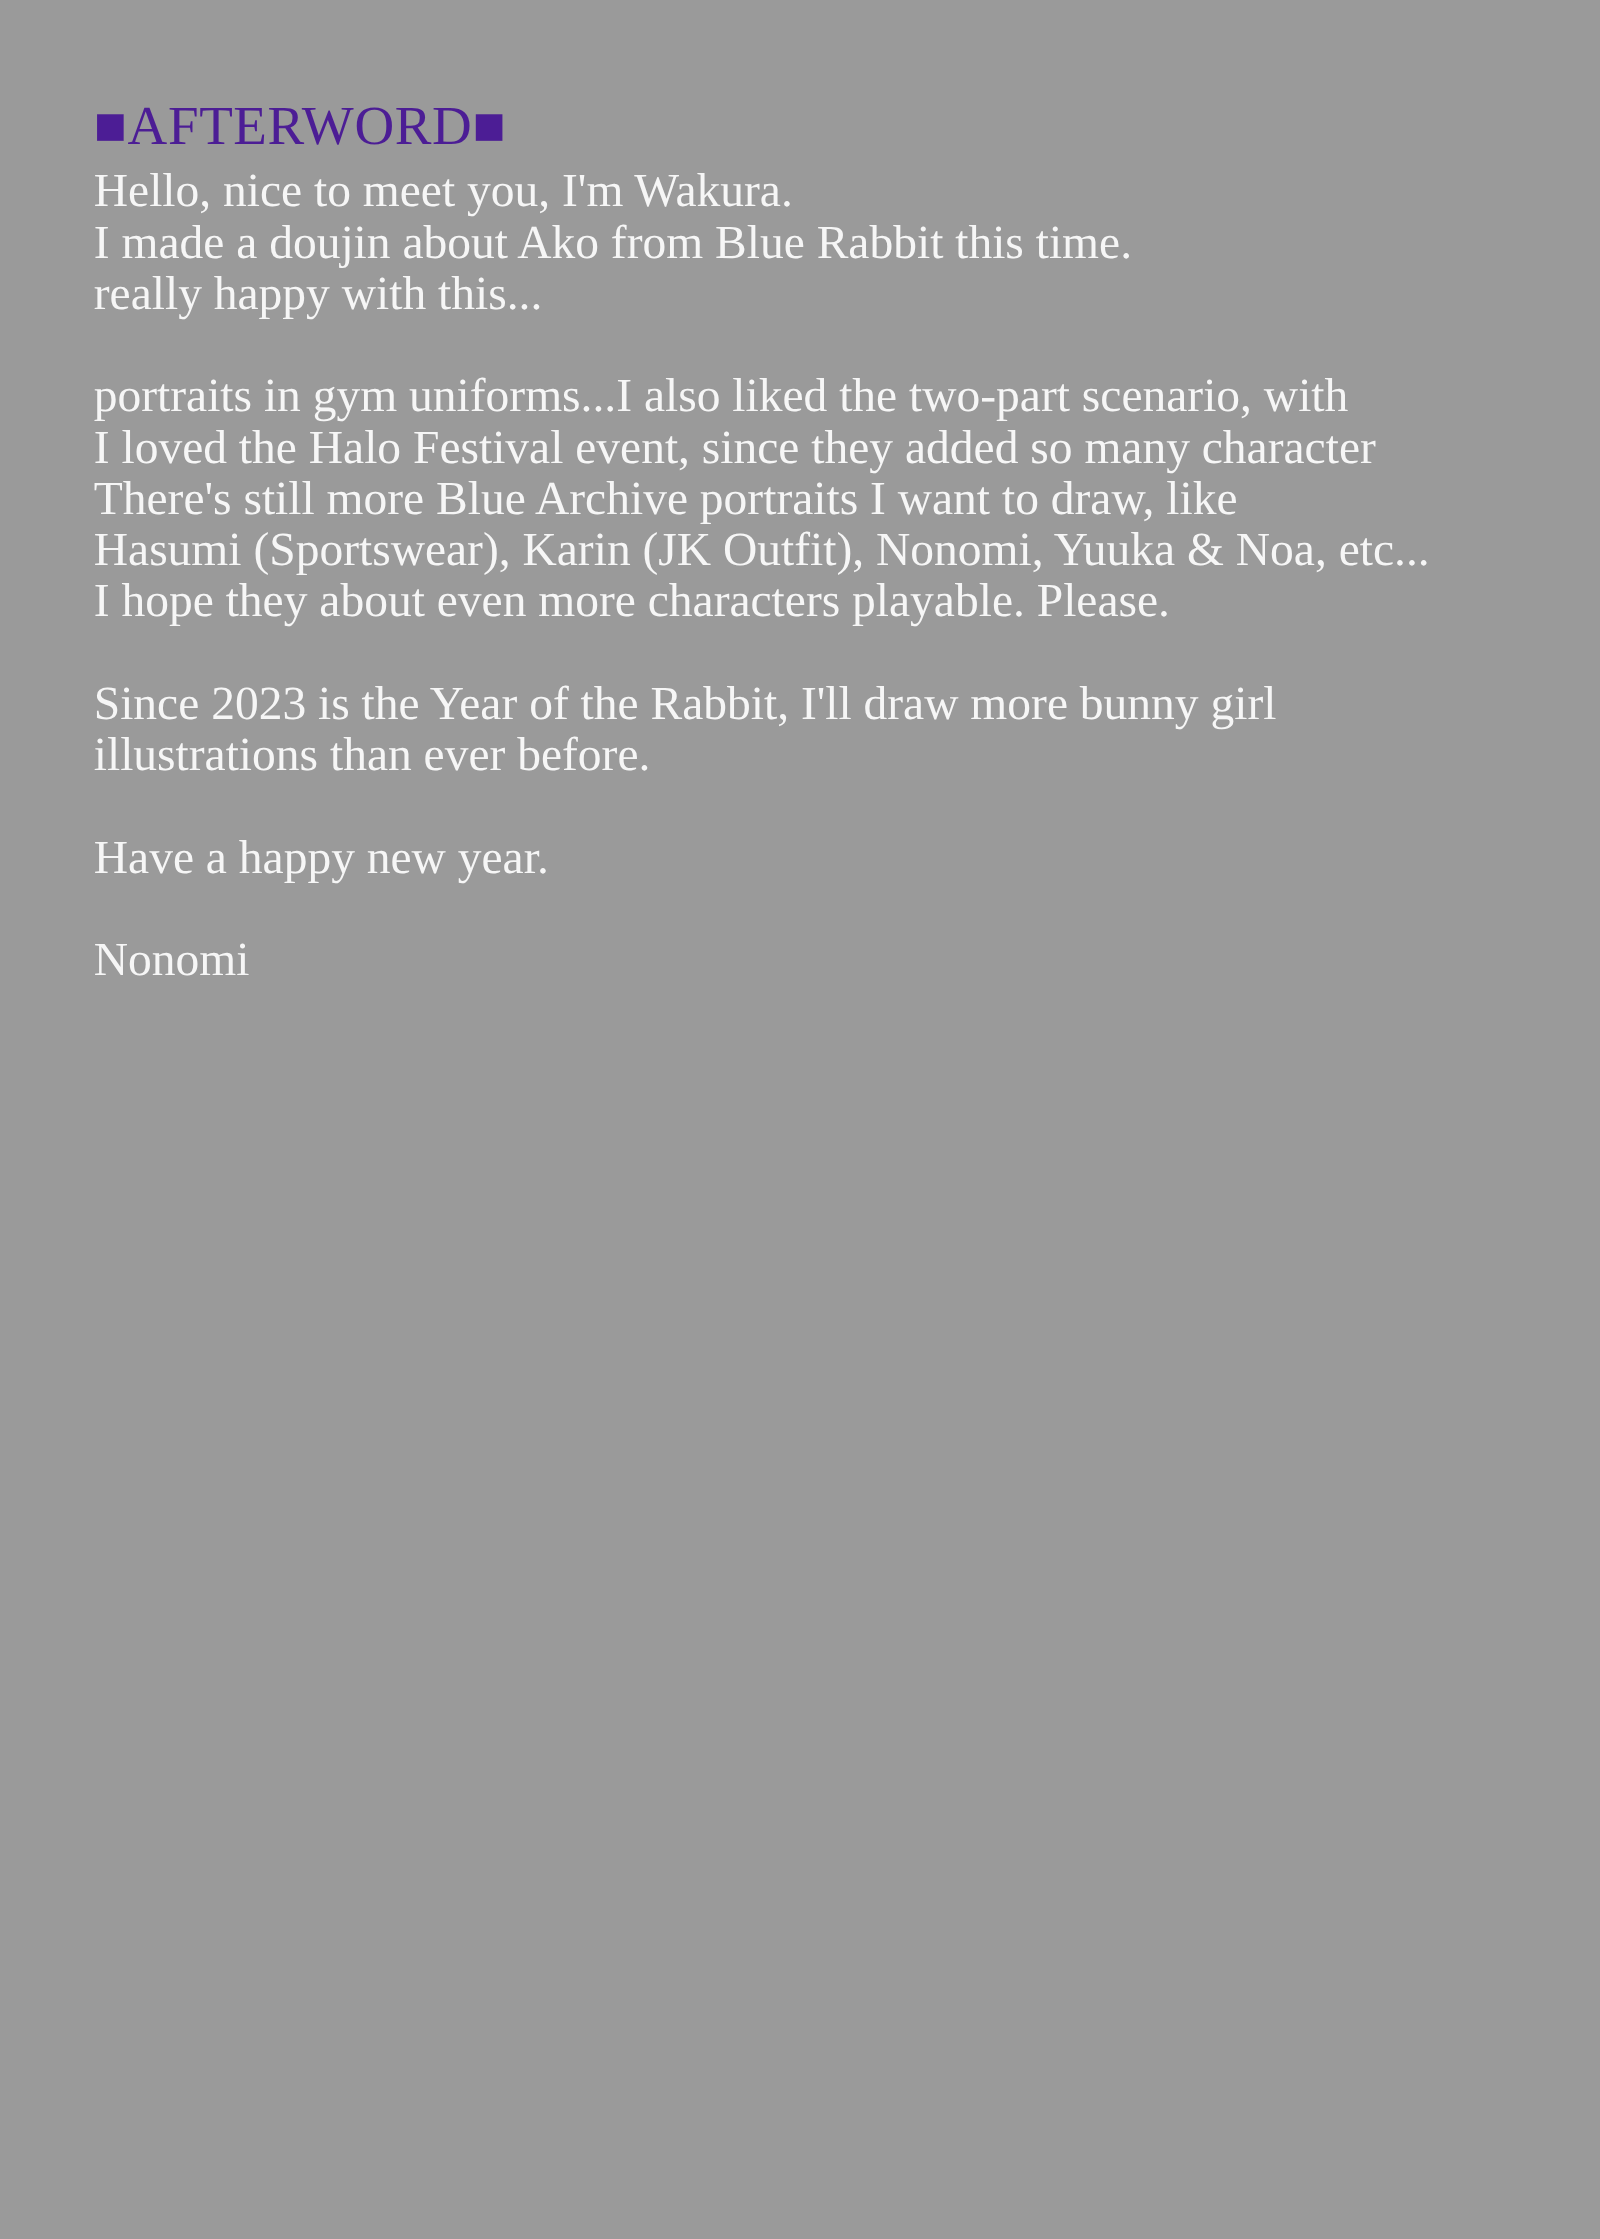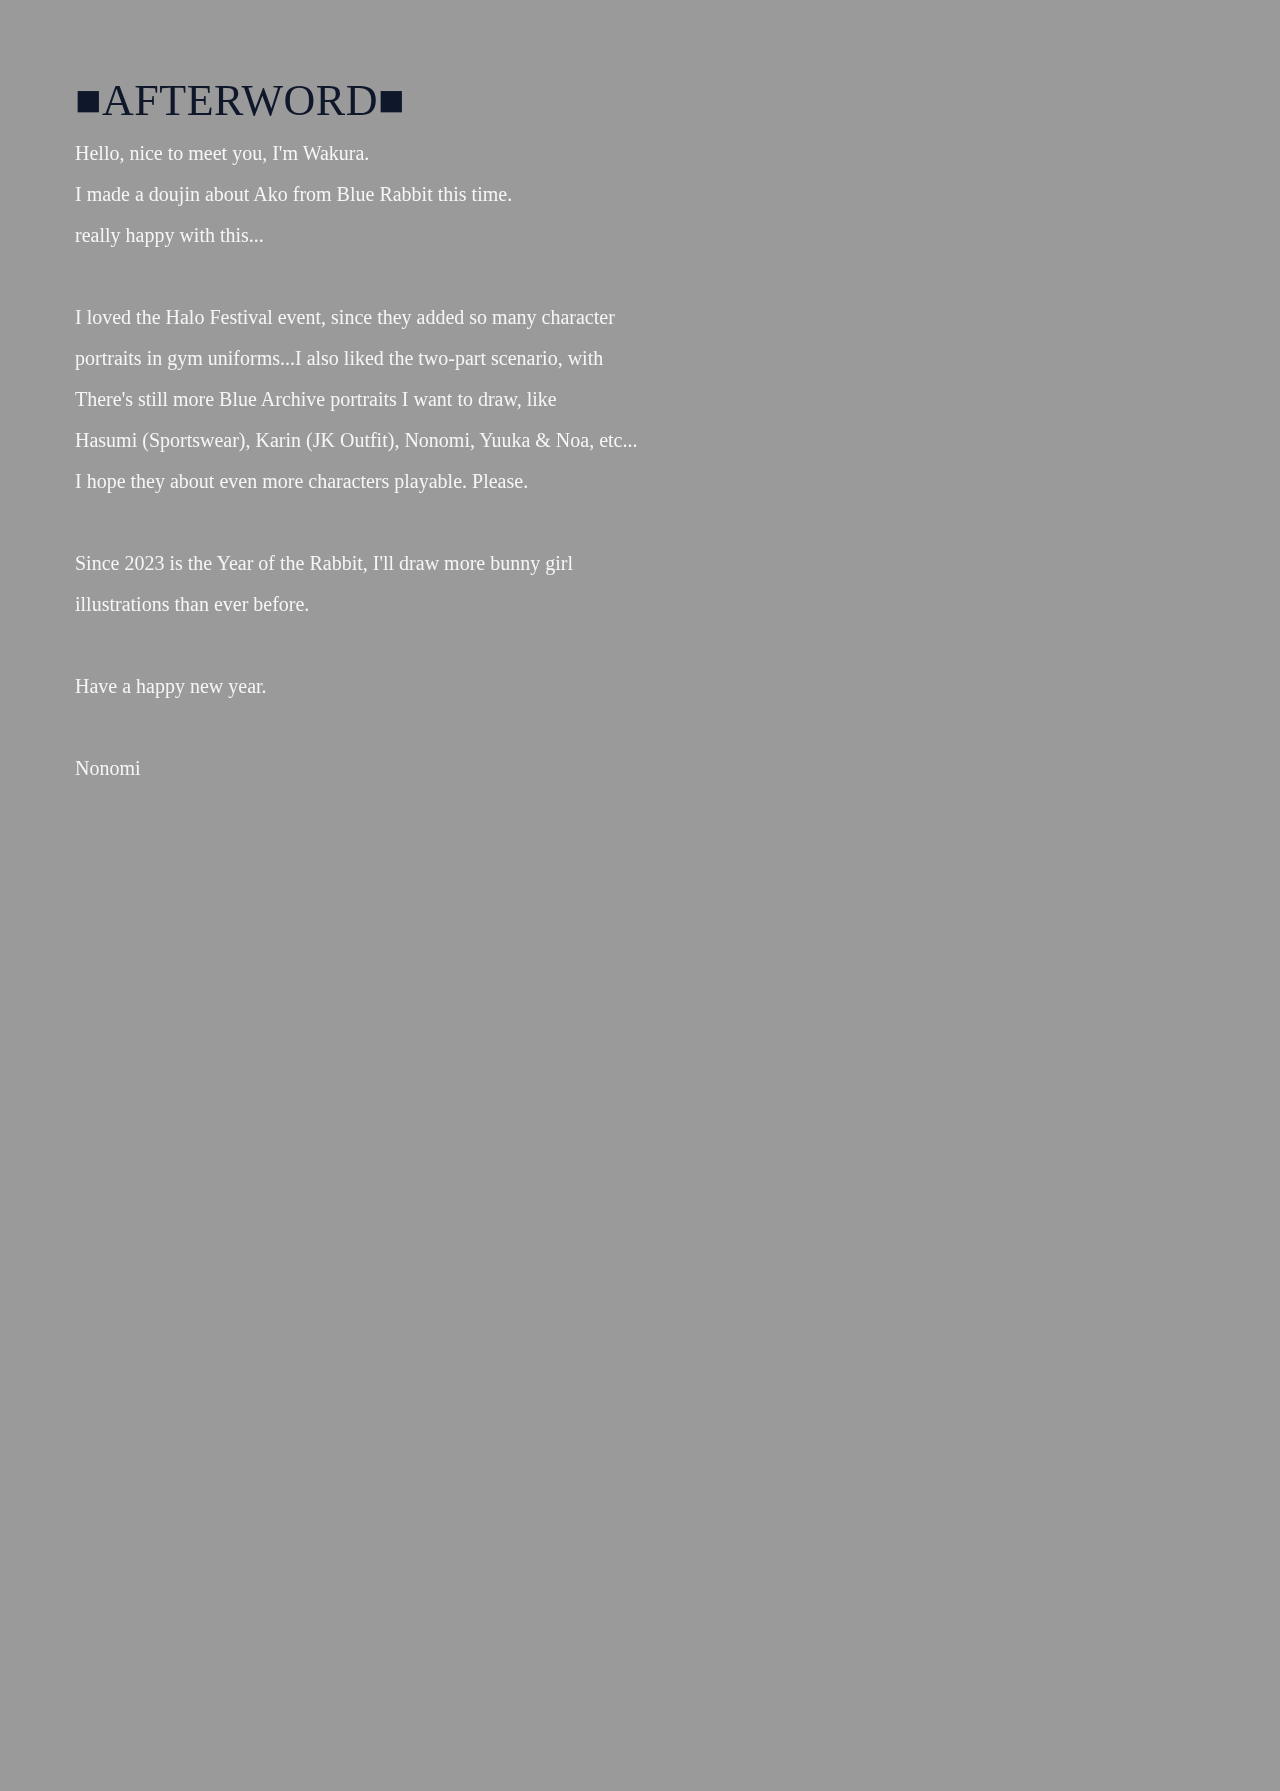--- a/index.html
+++ b/index.html
@@ -24,51 +24,51 @@
     font-family: "Liberation Serif", "DejaVu Serif", serif;
     color: #f6f6f6;
   }
   .title {
     font-family: "Liberation Serif", "DejaVu Serif", serif;
     font-size: 44px;
     font-weight: 400;
     line-height: 50px;
     margin: 0 0 7px 0;
     letter-spacing: 0.5px;
-    color: #0f172a;
+    color: #4c1d95;
   }
   .para {
     margin: 0 0 41px 0;
   }
   .para:last-child {
     margin-bottom: 0;
   }
   .line {
-    font-size: 20px;
+    font-size: 38px;
     line-height: 41px;
     white-space: nowrap;
     color: #f6f6f6;
   }
 </style>
 </head>
 <body>
 
 <div class="page">
 
   <h1 class="title">■AFTERWORD■</h1>
 
   <div class="para">
     <div class="line">Hello, nice to meet you, I'm Wakura.</div>
     <div class="line">I made a doujin about Ako from Blue Rabbit this time.</div>
     <div class="line">really happy with this...</div>
   </div>
 
   <div class="para">
+    <div class="line">portraits in gym uniforms...I also liked the two-part scenario, with</div>
     <div class="line">I loved the Halo Festival event, since they added so many character</div>
-    <div class="line">portraits in gym uniforms...I also liked the two-part scenario, with</div>
     <div class="line">There's still more Blue Archive portraits I want to draw, like</div>
     <div class="line">Hasumi (Sportswear), Karin (JK Outfit), Nonomi, Yuuka &amp; Noa, etc...</div>
     <div class="line">I hope they about even more characters playable. Please.</div>
   </div>
 
   <div class="para">
     <div class="line">Since 2023 is the Year of the Rabbit, I'll draw more bunny girl</div>
     <div class="line">illustrations than ever before.</div>
   </div>
 

